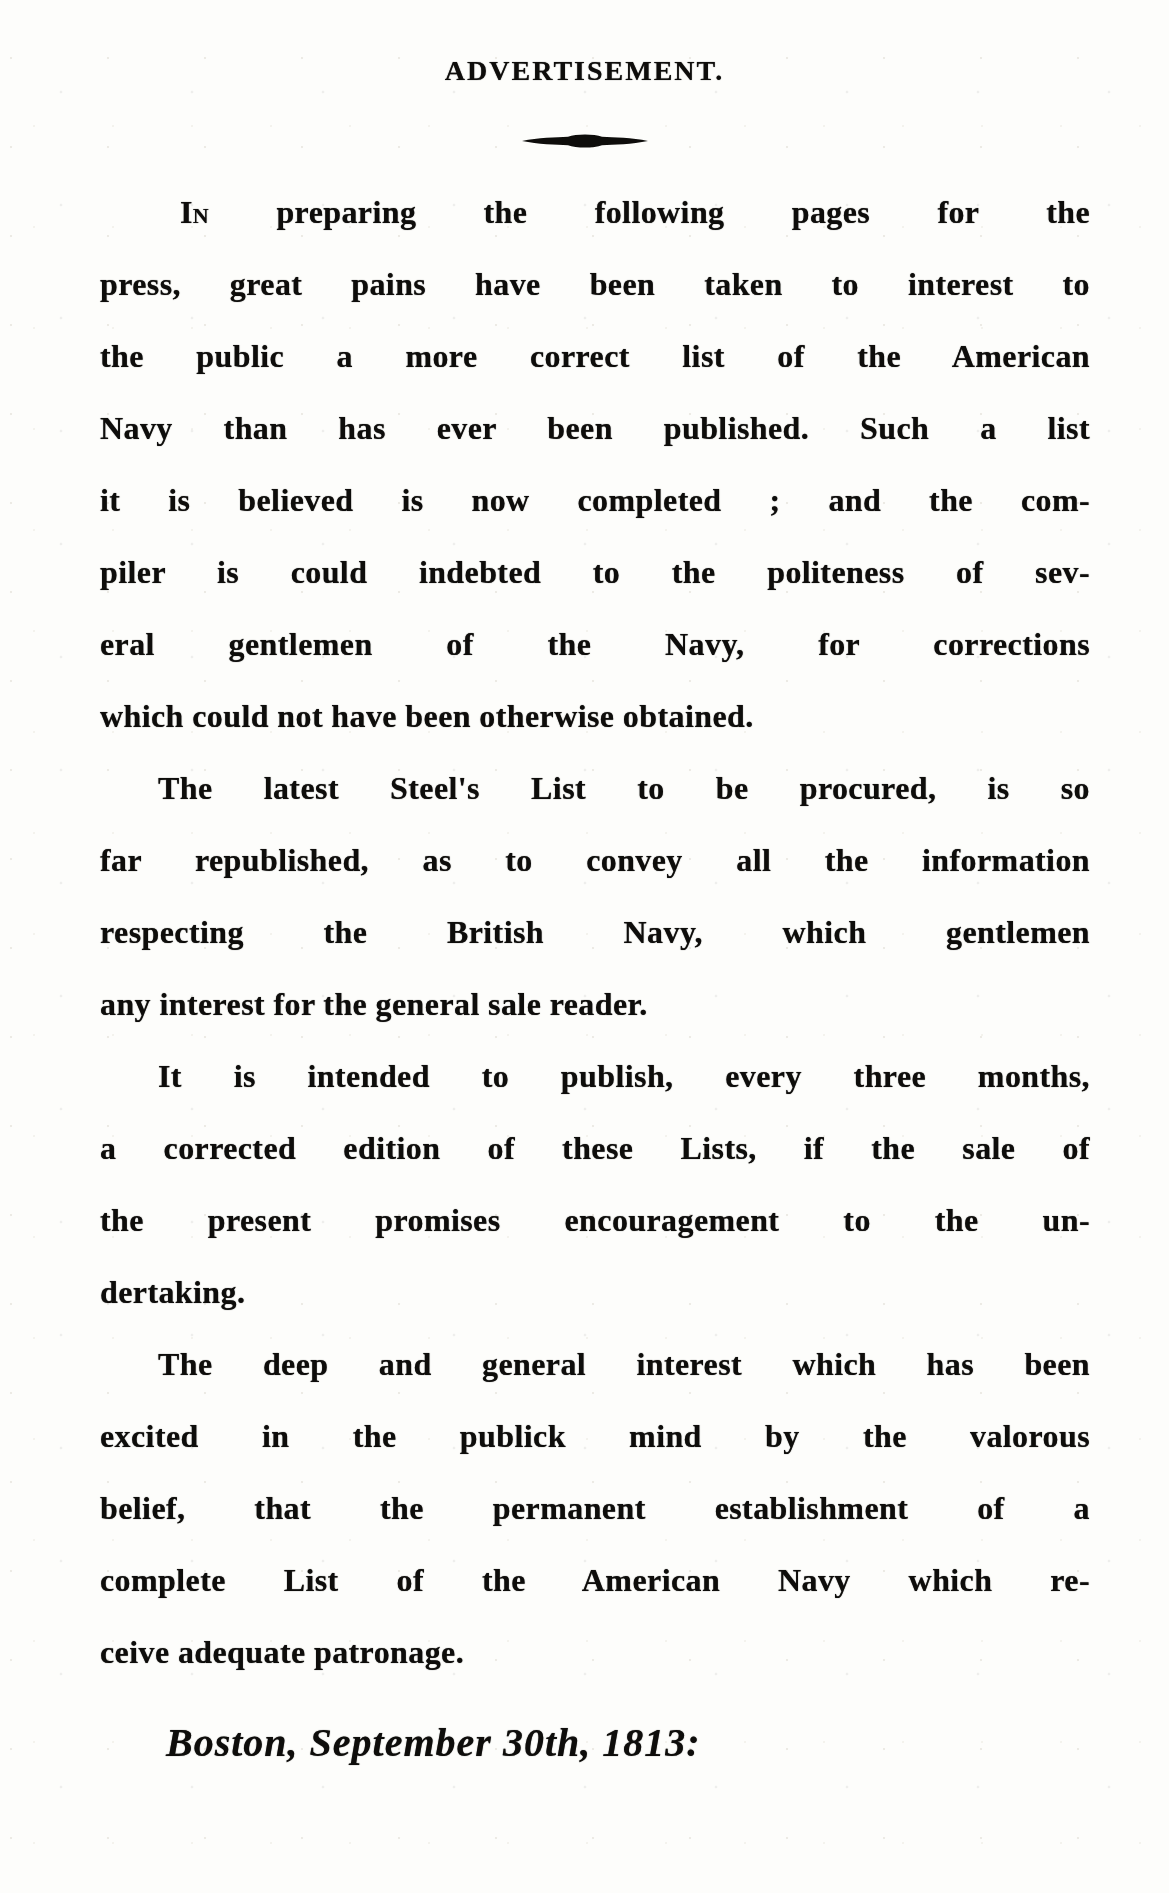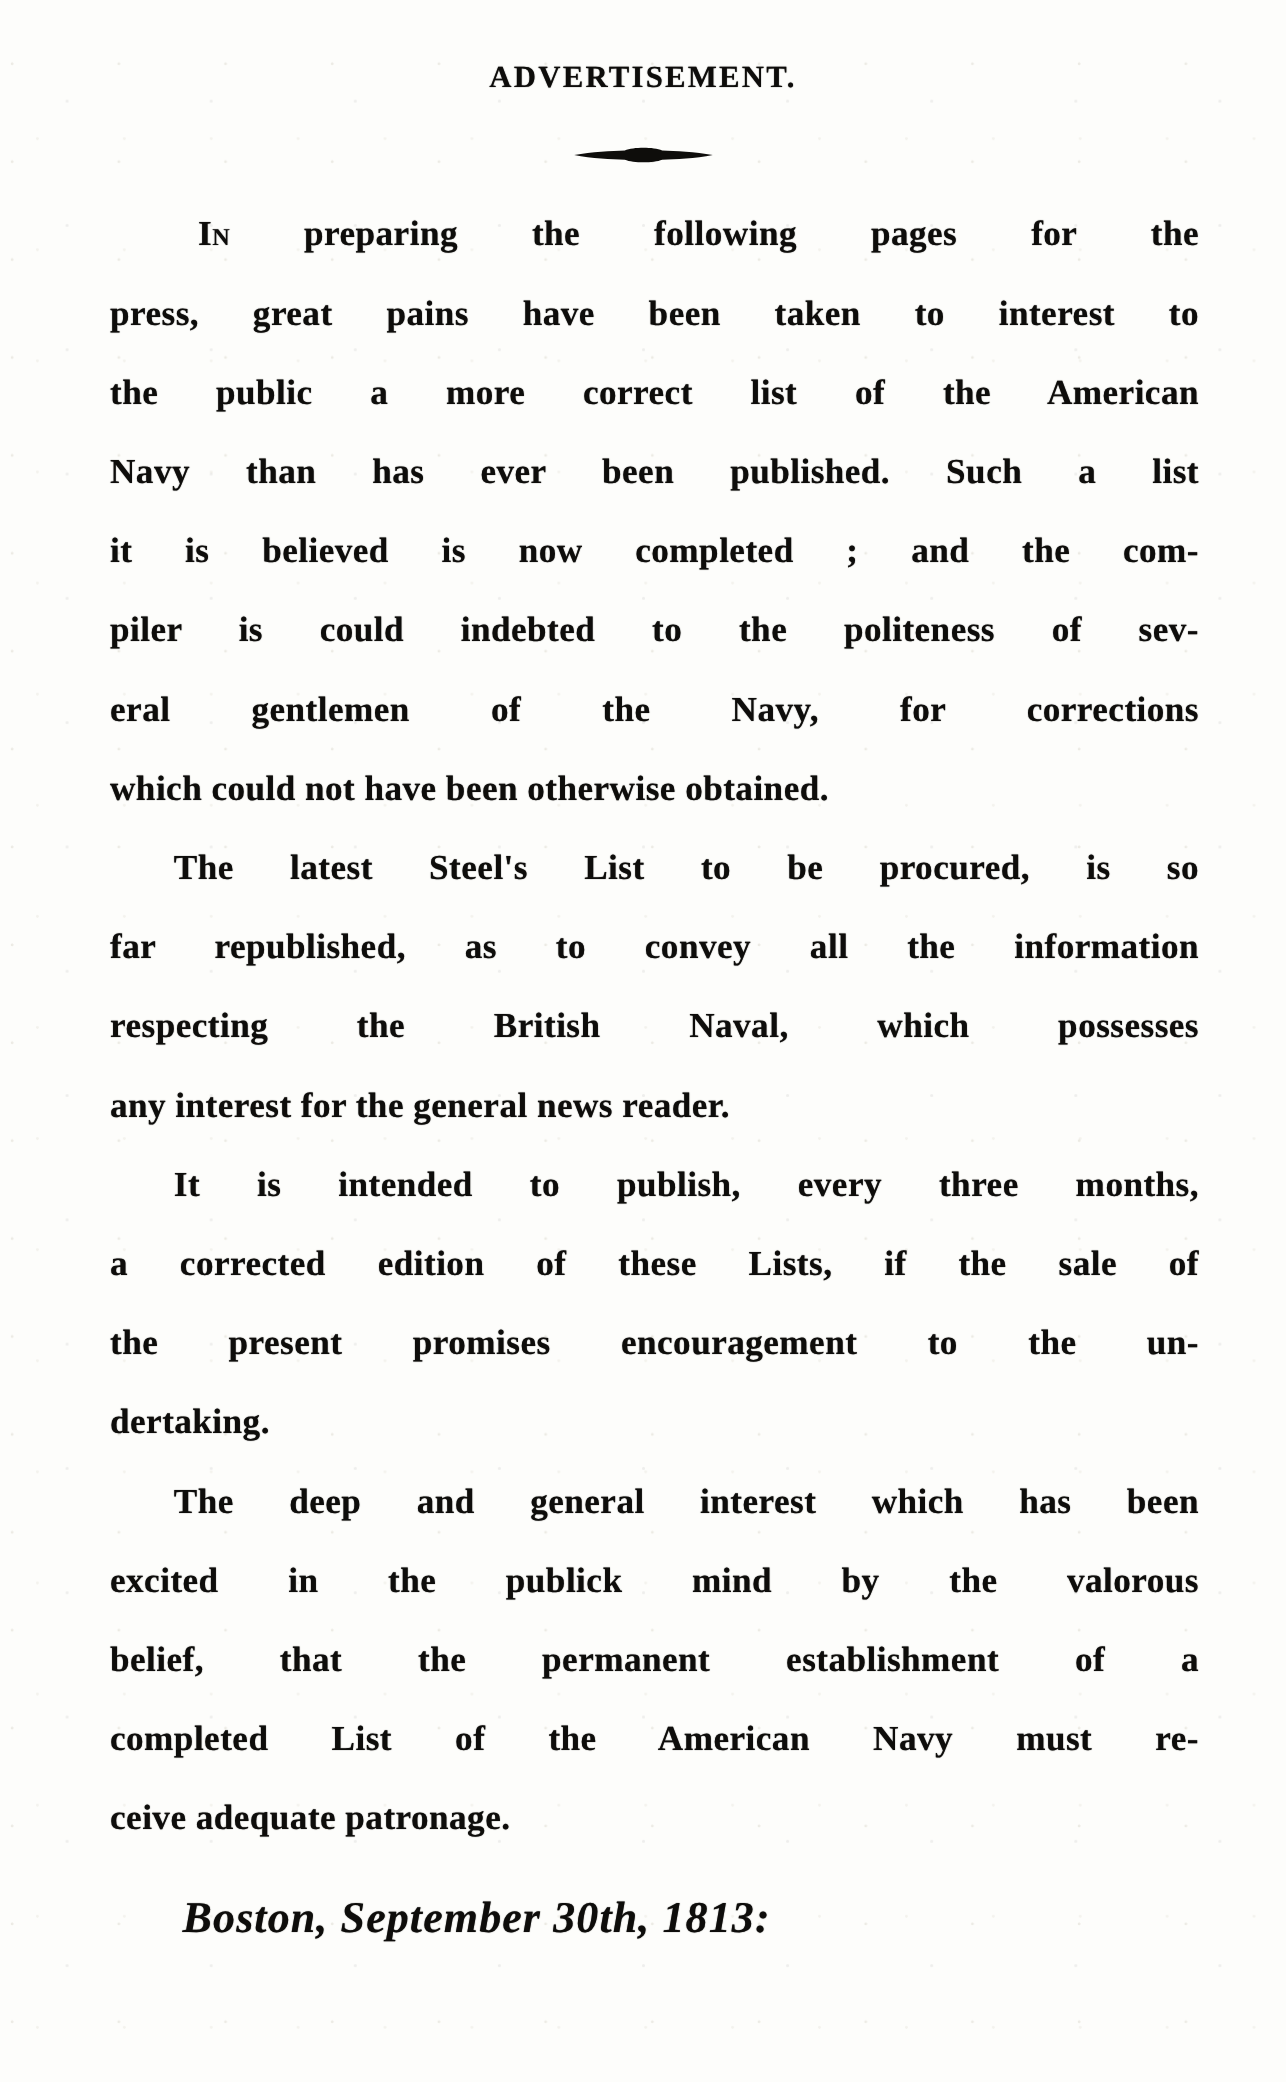--- a/index.html
+++ b/index.html
@@ -102,36 +102,36 @@
       <div class="line">Navy than has ever been published.  Such a list</div>
       <div class="line">it is believed is now completed ; and the com-</div>
       <div class="line">piler is could indebted to the politeness of sev-</div>
       <div class="line">eral gentlemen of the Navy, for corrections</div>
       <div class="line last">which could not have been otherwise obtained.</div>
     </div>
 
     <div class="para">
       <div class="line indent">The latest Steel's List to be procured, is so</div>
       <div class="line">far republished, as to convey all the information</div>
-      <div class="line">respecting the British Naval, which possesses</div>
-      <div class="line last">any interest for the general news reader.</div>
+      <div class="line">respecting the British Navy, which gentlemen</div>
+      <div class="line last">any interest for the general sale reader.</div>
     </div>
 
     <div class="para">
       <div class="line indent">It is intended to publish, every three months,</div>
       <div class="line">a corrected edition of these Lists, if the sale of</div>
       <div class="line">the present promises encouragement to the un-</div>
       <div class="line last">dertaking.</div>
     </div>
 
     <div class="para">
       <div class="line indent">The deep and general interest which has been</div>
       <div class="line">excited in the publick mind by the valorous</div>
       <div class="line">belief, that the permanent establishment of a</div>
-      <div class="line">completed List of the American Navy must re-</div>
+      <div class="line">complete List of the American Navy which re-</div>
       <div class="line last">ceive adequate patronage.</div>
     </div>
 
   </div>
 
   <div class="dateline">Boston, September 30th, 1813:</div>
 
 </div>
 
 </body></html>

